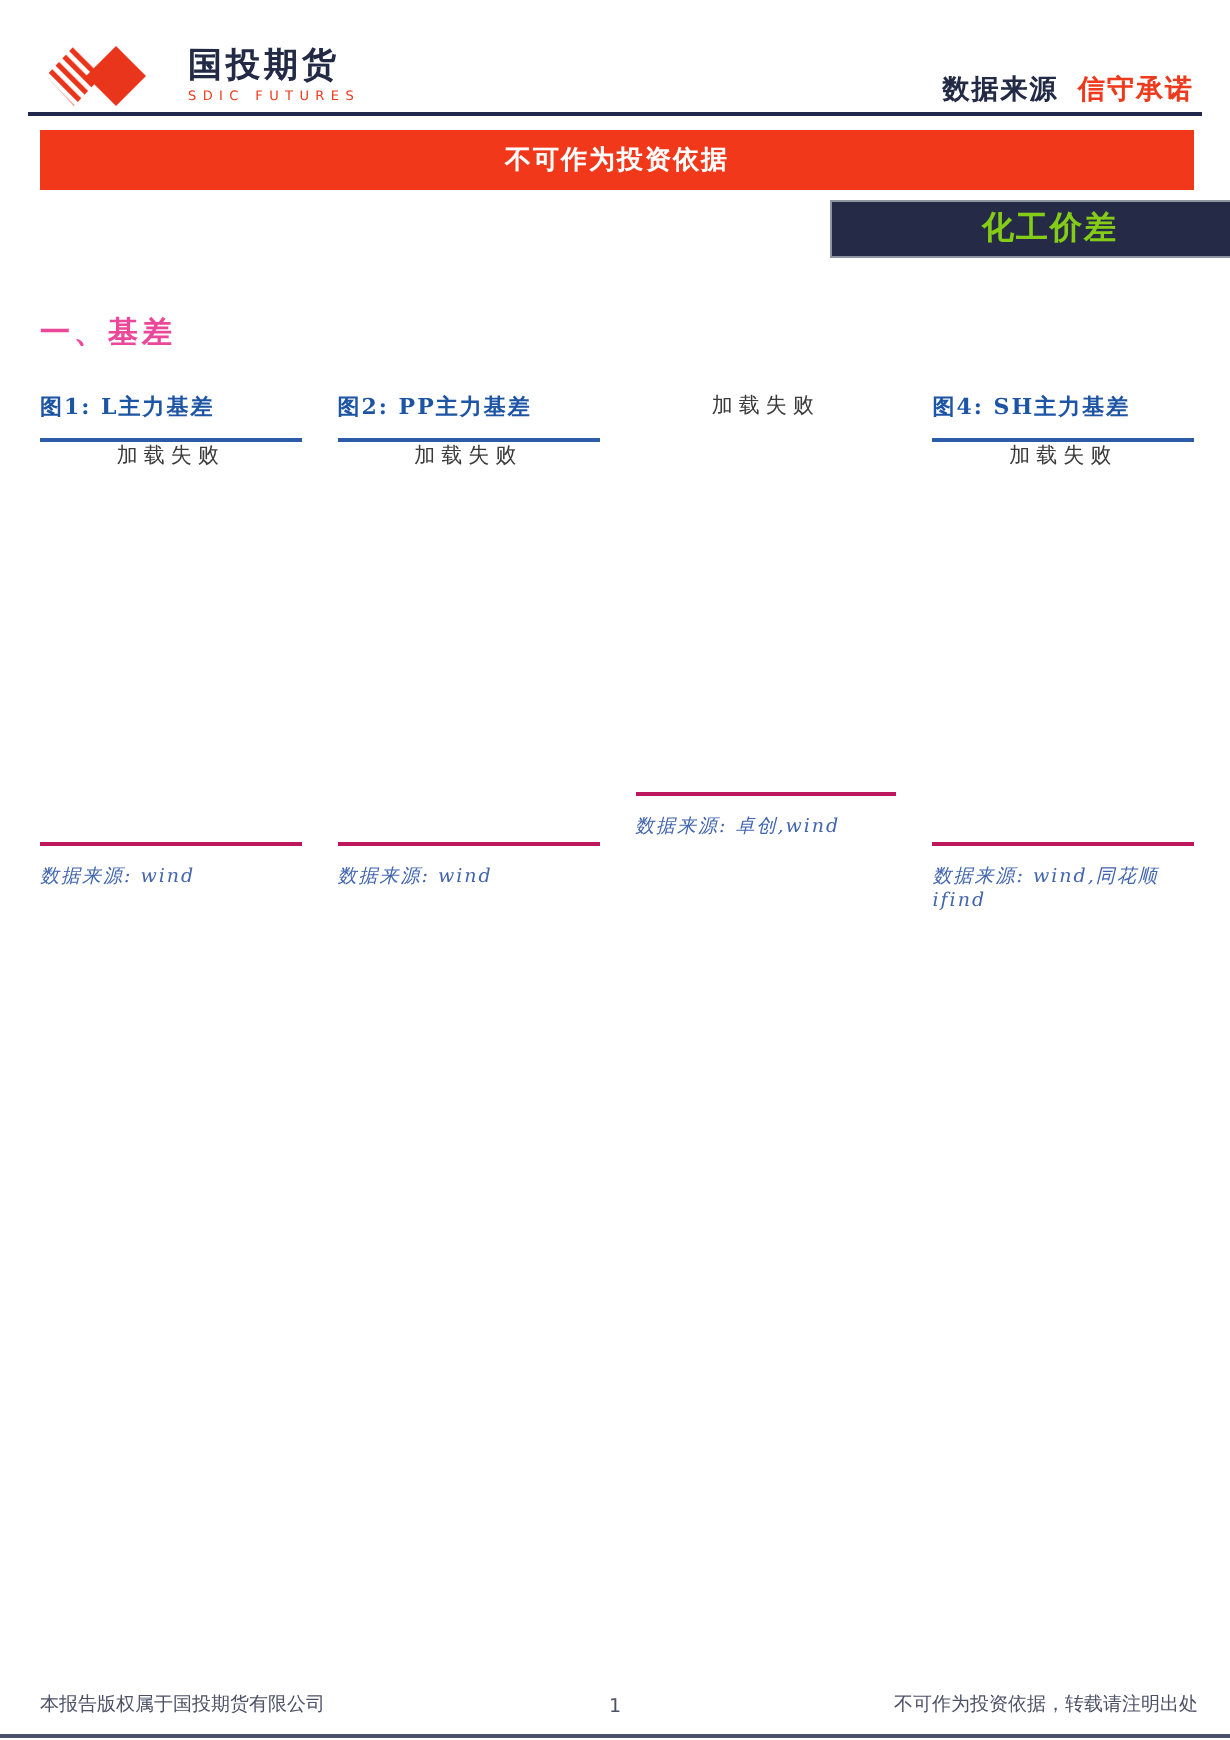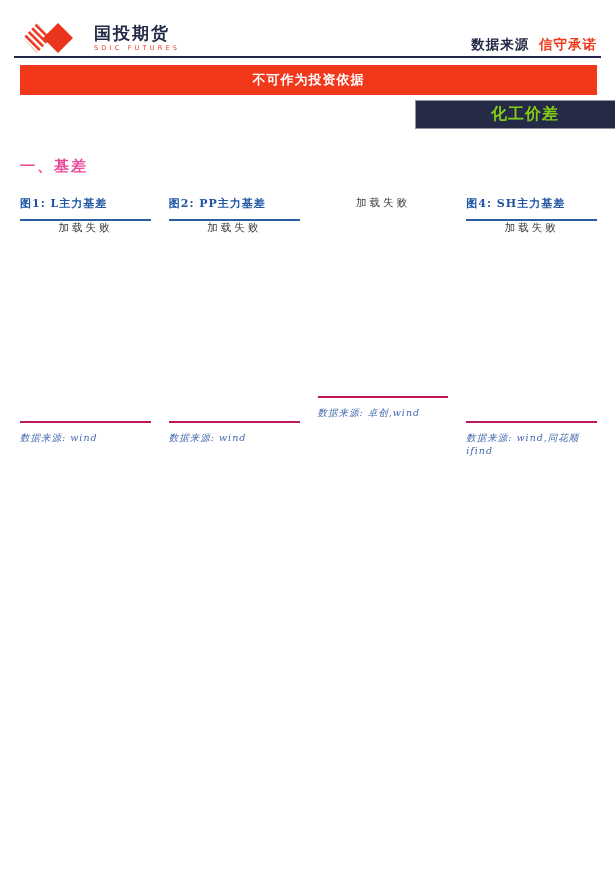--- a/index.html
+++ b/index.html
@@ -174,14 +174,20 @@
     <div class="chart-block">
       <div class="chart-title">图4: SH主力基差</div>
       <div class="chart-area">
         <span class="chart-error">加载失败</span>
       </div>
       <div class="chart-source">数据来源: wind,同花顺ifind</div>
     </div>
 
   </div>
 
+  <div class="footer">
+    <span class="footer-left">本报告版权属于国投期货有限公司</span>
+    <span class="footer-page">1</span>
+    <span class="footer-right">不可作为投资依据，转载请注明出处</span>
+    <div class="footer-bar"></div>
+  </div>
 
 </div>
 
 </body></html>

